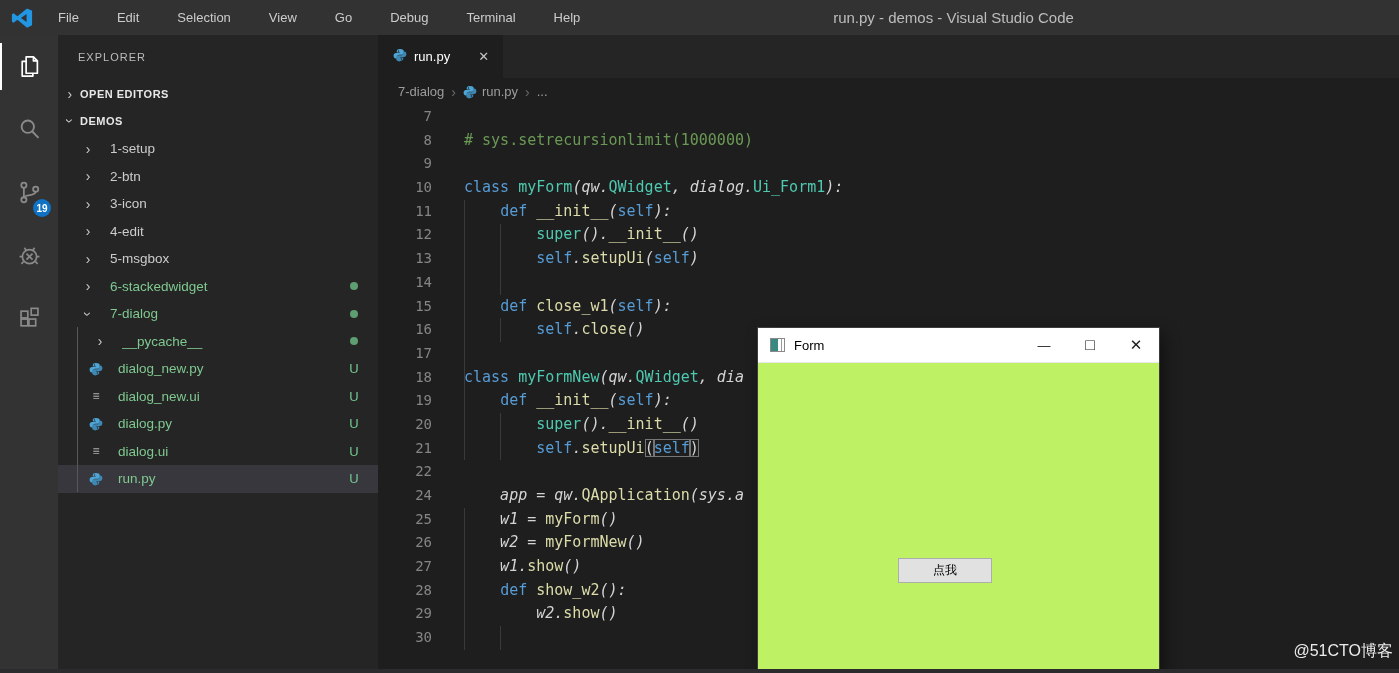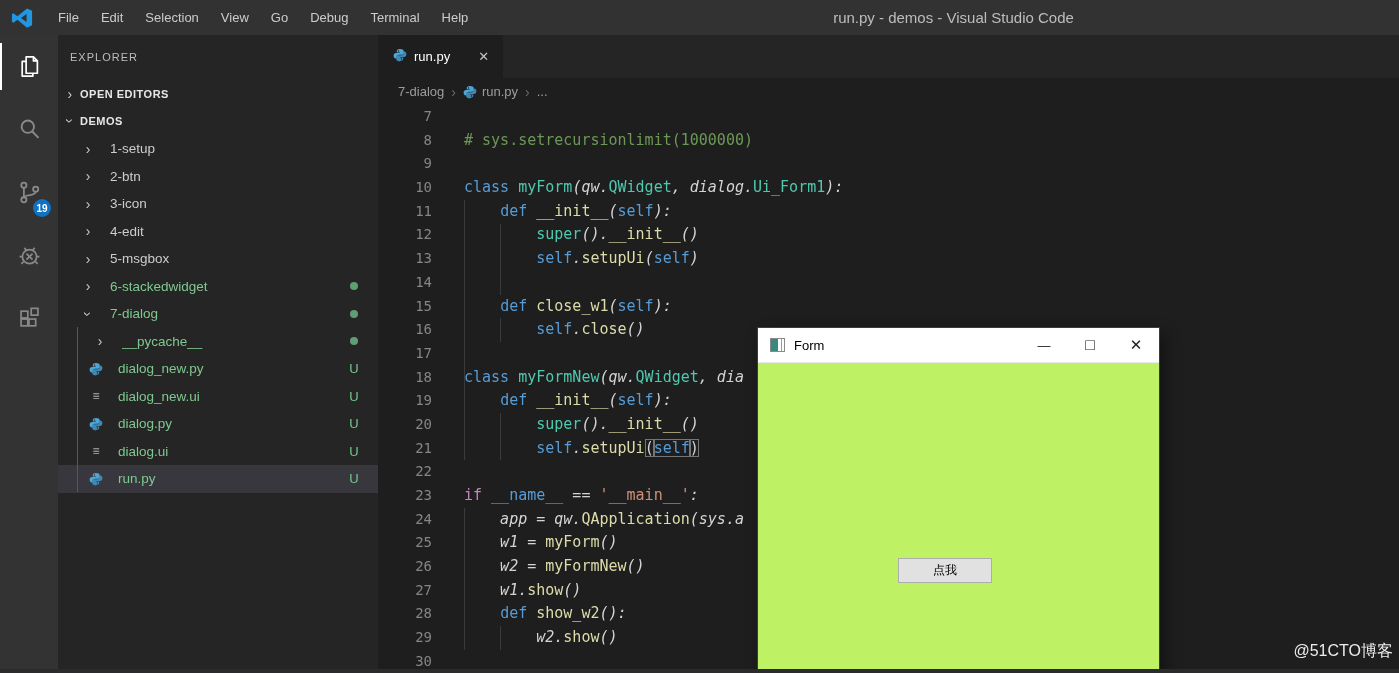--- a/index.html
+++ b/index.html
@@ -4,32 +4,32 @@
 <style>
   html,body{margin:0;padding:0;}
   body{
     width:1399px;height:673px;position:relative;overflow:hidden;
     background:#1e1e1e;font-family:"Liberation Sans",sans-serif;
     -webkit-font-smoothing:antialiased;
   }
   
   .titlebar{position:absolute;left:0;top:0;width:1399px;height:35px;background:#323233;display:flex;align-items:center;}
   .vscode-logo{width:22px;height:22px;margin-left:11px;display:flex;align-items:center;justify-content:center;}
-  .menubar{display:flex;align-items:center;margin-left:14px;}
+  .menubar{display:flex;align-items:center;margin-left:14px;gap:16px;}
   .menu-item{color:#cccccc;font-size:13px;padding:0 11px;line-height:35px;cursor:default;}
   .window-title{position:absolute;left:508px;right:0;top:0;line-height:35px;text-align:center;color:#bdbdbd;font-size:15px;}
   
   .activitybar{position:absolute;left:0;top:35px;width:58px;height:638px;background:#333333;}
   .act-slot{position:relative;width:58px;height:63px;display:flex;align-items:center;justify-content:center;}
   .act-slot.active::before{content:"";position:absolute;left:0;top:8px;width:2px;height:47px;background:#ffffff;}
   .act-badge{position:absolute;right:7px;bottom:7px;width:18px;height:18px;border-radius:50%;background:#1072c4;color:#fff;
     font-size:10px;font-weight:bold;display:flex;align-items:center;justify-content:center;}
   
   .sidebar{position:absolute;left:58px;top:35px;width:320px;height:638px;background:#252526;}
-  .sidebar-title{height:45px;line-height:45px;padding-left:12px;color:#bcbcbc;font-size:11px;letter-spacing:1px;}
+  .sidebar-title{height:45px;line-height:45px;padding-left:20px;color:#bcbcbc;font-size:11px;letter-spacing:1px;}
   .section-row{height:27.5px;display:flex;align-items:center;color:#e7e7e7;font-size:11px;font-weight:bold;letter-spacing:0.5px;}
   .chev{width:16px;text-align:center;color:#cccccc;font-size:14px;font-weight:normal;display:inline-block;line-height:1;}
   .chev.exp{transform:rotate(90deg);}
   .section-row .chev{margin-left:4px;margin-right:2px;}
   .tree{position:relative;}
   .trow{height:27.5px;display:flex;align-items:center;cursor:default;}
   .trow.sel{background:#37373d;}
   .tlabel{margin-left:14px;color:#cccccc;font-size:13.5px;flex:1;white-space:nowrap;overflow:hidden;}
   .tlabel.green{color:#7fc98f;}
   .fico{width:16px;display:inline-flex;align-items:center;justify-content:center;font-size:12px;color:#b0b0b0;}
@@ -316,24 +316,20 @@
         </div>
         <div class="crow">
           <span class="ln">21</span>
           <span class="ctext"><span class="tk-d">        </span><span class="tk-k">self</span><span class="tk-d">.</span><span class="tk-f">setupUi</span><span class="tk-b">(</span><span class="tk-k tk-b">self</span><span class="tk-b">)</span></span>
         </div>
         <div class="crow">
           <span class="ln">22</span>
           <span class="ctext"></span>
         </div>
         <div class="crow">
-          <span class="ln">23</span>
-          <span class="ctext"><span class="tk-m">if</span><span class="tk-d"> </span><span class="tk-k">__name__</span><span class="tk-d"> == </span><span class="tk-s">'__main__'</span><span class="tk-d">:</span></span>
-        </div>
-        <div class="crow">
           <span class="ln">24</span>
           <span class="ctext"><span class="tk-d">    app = qw.</span><span class="tk-f">QApplication</span><span class="tk-d">(sys.a</span></span>
         </div>
         <div class="crow">
           <span class="ln">25</span>
           <span class="ctext"><span class="tk-d">    w1 = </span><span class="tk-f">myForm</span><span class="tk-d">()</span></span>
         </div>
         <div class="crow">
           <span class="ln">26</span>
           <span class="ctext"><span class="tk-d">    w2 = </span><span class="tk-f">myFormNew</span><span class="tk-d">()</span></span>

